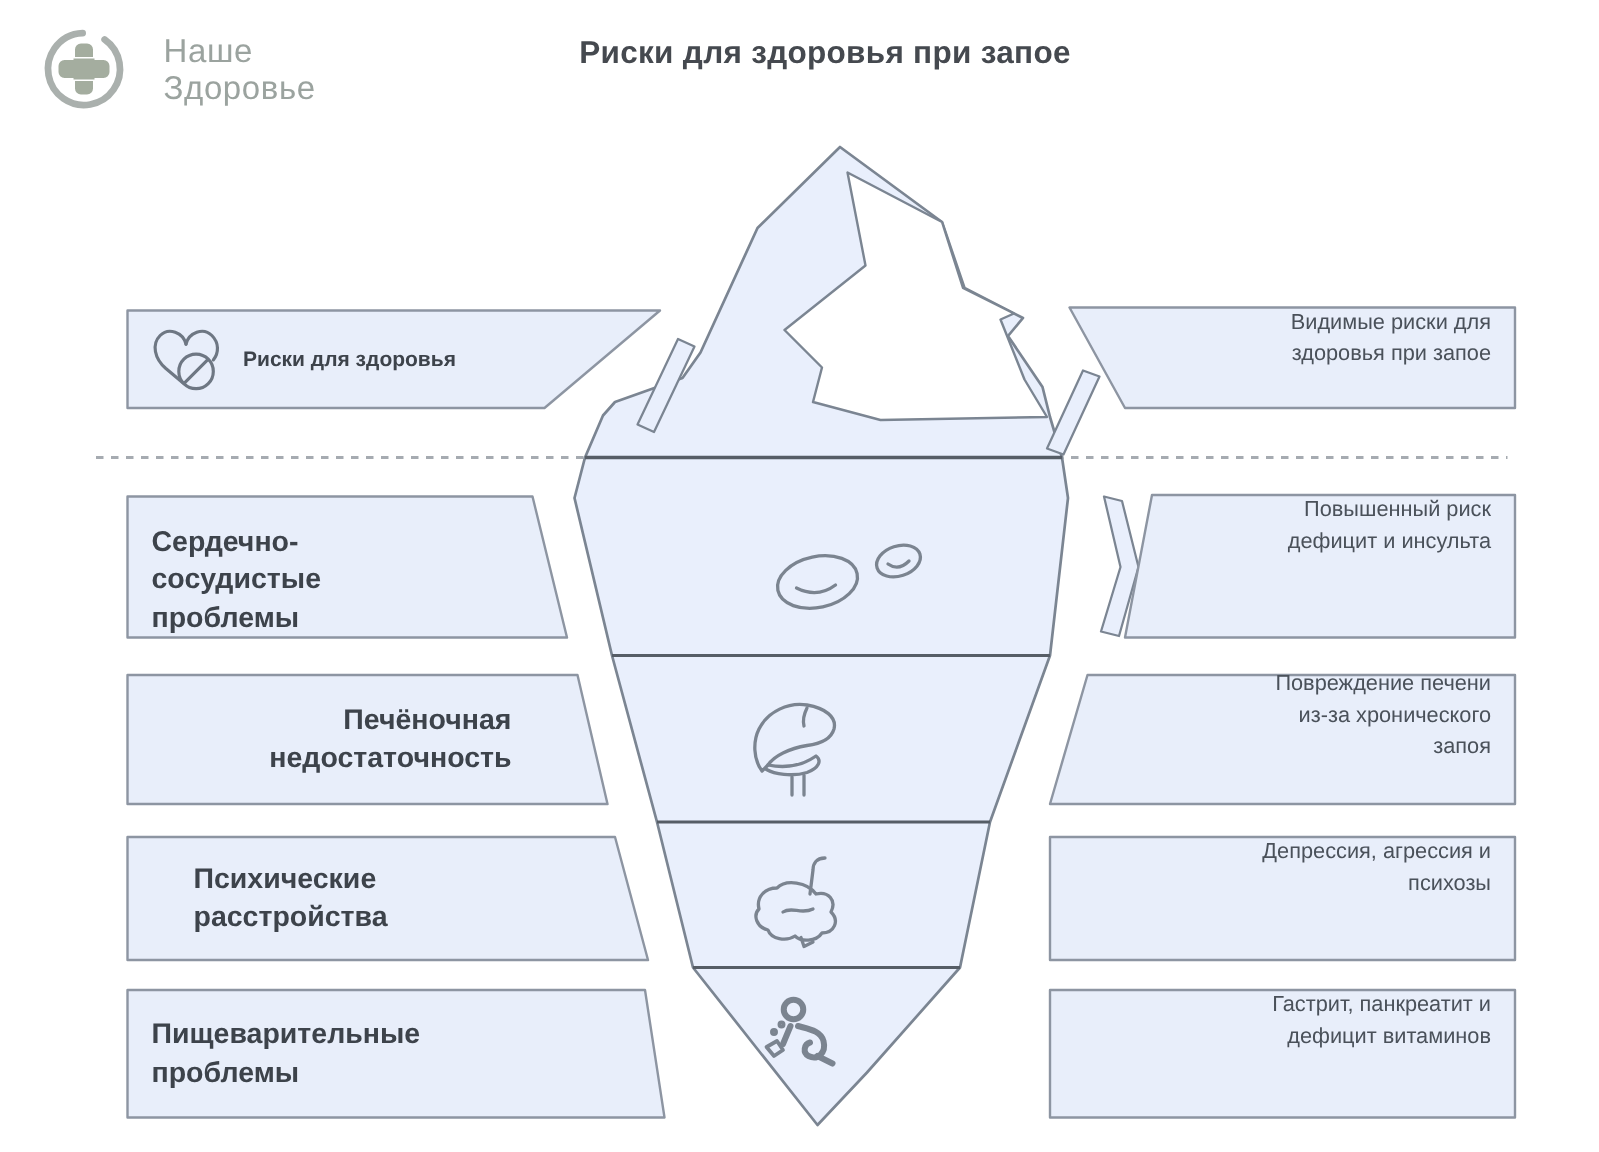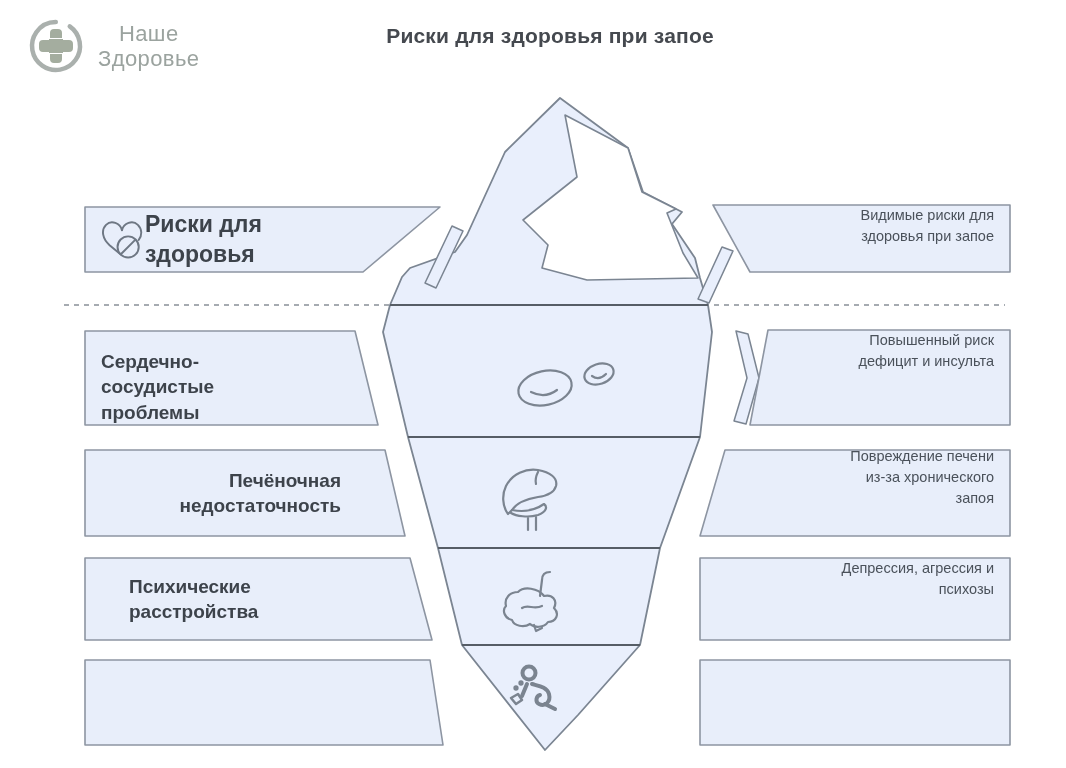--- a/index.html
+++ b/index.html
@@ -5,31 +5,31 @@
   html,body{margin:0;padding:0;background:#ffffff;}
   .canvas{
     position:relative;width:1066px;height:768px;background:#ffffff;overflow:hidden;
     font-family:"Liberation Sans","DejaVu Sans",sans-serif;
   }
   .scene{position:absolute;inset:0;z-index:1;}
   .page-title{
     position:absolute;top:24px;left:34px;right:0;text-align:center;z-index:2;
     font-size:21px;font-weight:bold;color:#45494f;letter-spacing:.2px;
   }
-  .logo{position:absolute;top:16px;left:28px;display:flex;align-items:center;gap:12px;z-index:2;text-align:center;}
+  .logo{position:absolute;top:16px;left:28px;display:flex;align-items:center;gap:23px;z-index:2;}
   .logo-text{color:#9ba39f;font-size:22px;line-height:25px;letter-spacing:.4px;}
   .lbl{
     position:absolute;z-index:3;display:flex;align-items:center;
     color:#3d434b;font-weight:bold;font-size:19px;line-height:1.32;
   }
   .rtxt{
     position:absolute;z-index:3;display:flex;align-items:flex-start;justify-content:flex-end;
     text-align:right;color:#4a515a;font-size:14.5px;line-height:1.45;
   }
-  .l1{left:99px;top:210px;height:58px;width:260px;font-size:23px;}
+  .l1{left:99px;top:210px;height:58px;width:260px;gap:13px;font-size:14px;}
   .l2{left:101px;top:331px;height:112px;width:170px;}
   .l3{left:101px;top:450px;height:86px;width:240px;text-align:right;}
   .l4{left:101px;top:558px;height:82px;width:210px;margin-left:28px;}
   .l5{left:101px;top:660px;height:85px;width:270px;}
   .r1{right:72px;top:205px;height:67px;width:165px;}
   .r2{right:72px;top:330px;height:95px;width:165px;}
   .r3{right:72px;top:446px;height:70px;width:165px;}
   .r4{right:72px;top:558px;height:82px;width:185px;}
   .r5{right:72px;top:660px;height:85px;width:175px;}
 </style>
@@ -143,27 +143,33 @@
   </div>
   <div class="lbl l2">
       <span>Сердечно-сосудистые проблемы</span>
     </div>
   <div class="lbl l3">
       <span>Печёночная недостаточность</span>
     </div>
   <div class="lbl l4">
       <span>Психические расстройства</span>
     </div>
+  <div class="lbl l5">
+      <span>Пищеварительные проблемы</span>
+    </div>
 
   <div class="rtxt r1">
       <span>Видимые риски для здоровья при запое</span>
     </div>
   <div class="rtxt r2">
       <span>Повышенный риск дефицит и инсульта</span>
     </div>
   <div class="rtxt r3">
       <span>Повреждение печени из-за хронического запоя</span>
     </div>
   <div class="rtxt r4">
       <span>Депрессия, агрессия и психозы</span>
     </div>
+  <div class="rtxt r5">
+      <span>Гастрит, панкреатит и дефицит витаминов</span>
+    </div>
 
 </div>
 
 </body></html>

